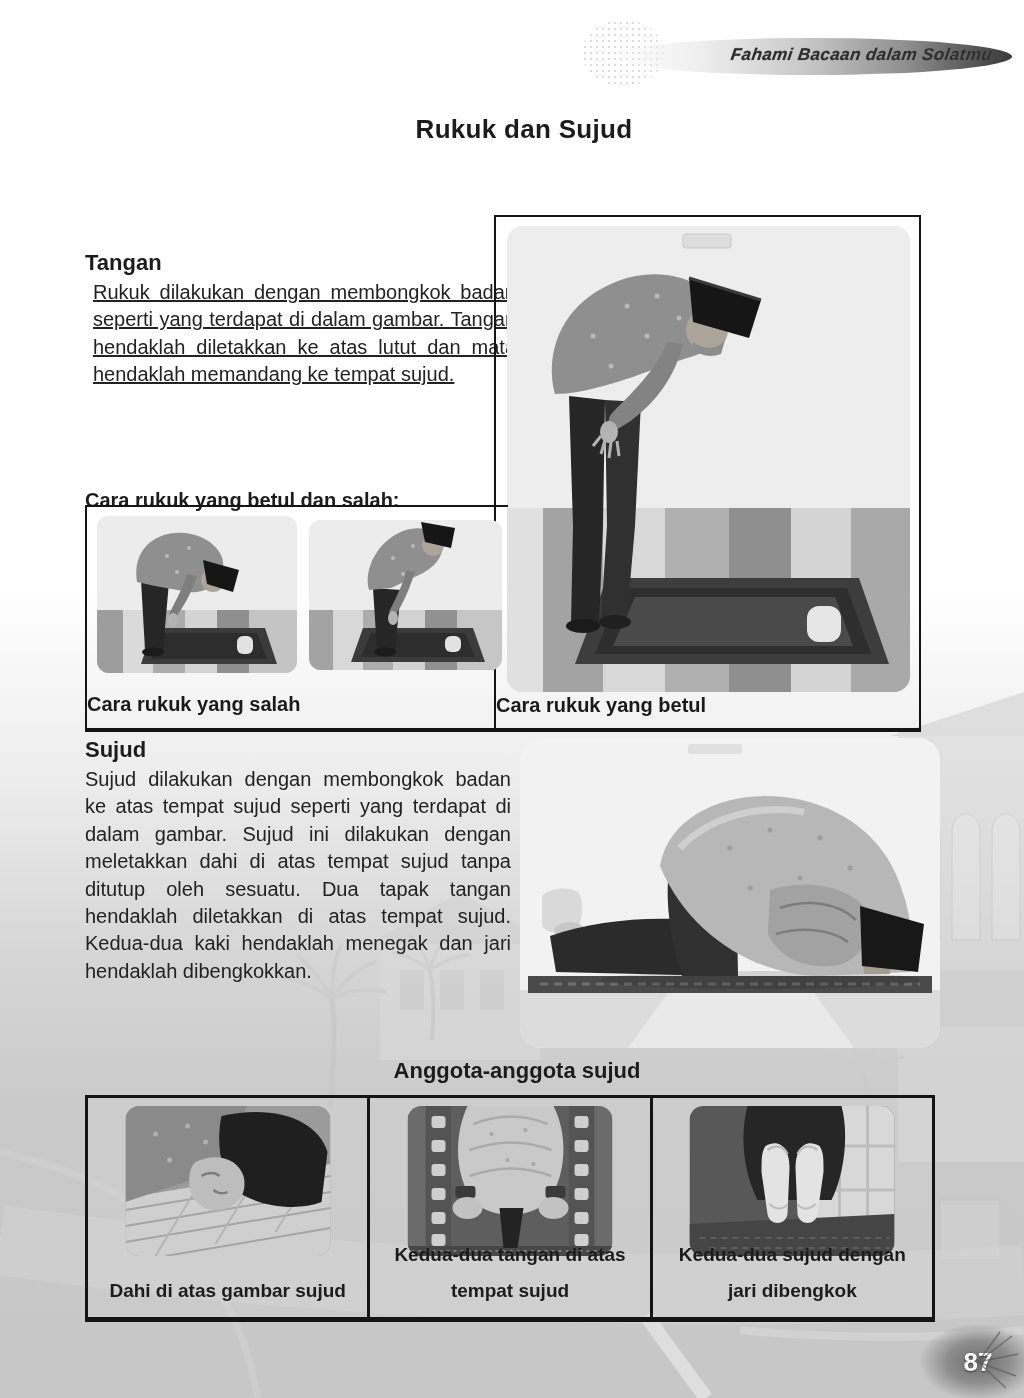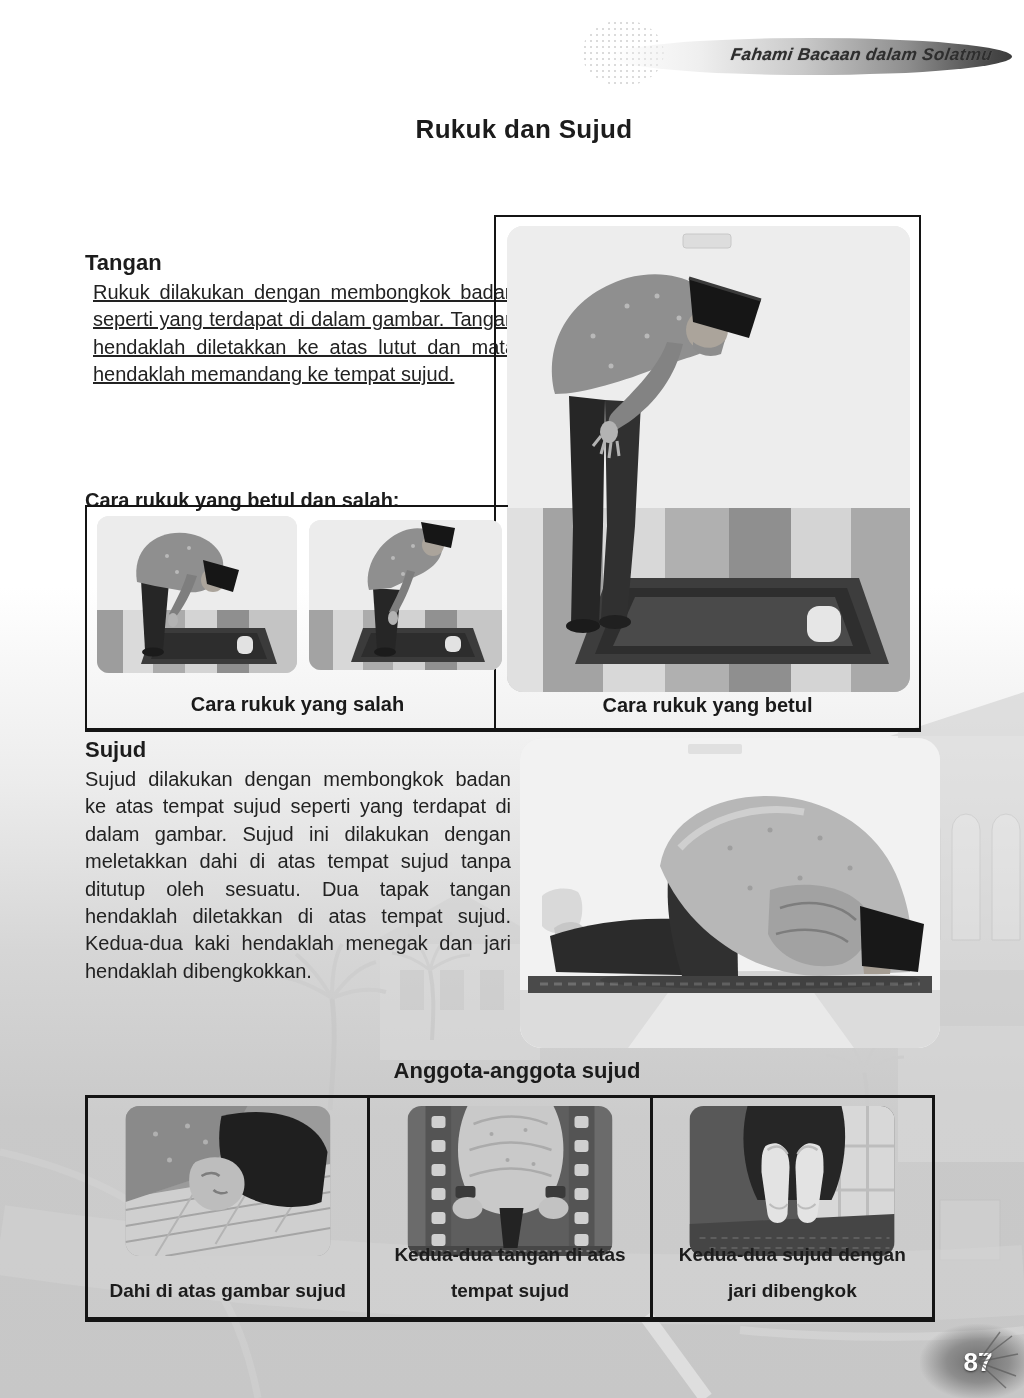--- a/index.html
+++ b/index.html
@@ -20,21 +20,21 @@
   }
   .banner span {
     position:absolute; right:20px; top:7px; font-size:17px; font-weight:bold; font-style:italic;
     color:#2e2e2e; transform:skewX(-8deg); letter-spacing:.4px; text-shadow:0 0 1px #777;
   }
   .page-title { position:absolute; left:12px; top:114px; width:1024px; text-align:center; font-size:26px; font-weight:bold; letter-spacing:.3px; }
   .h-section { position:absolute; font-size:22px; font-weight:bold; }
   .h-sub { position:absolute; font-size:20px; font-weight:bold; }
   .para { position:absolute; font-size:20px; line-height:27.4px; text-align:justify; color:#222; }
   .frame { position:absolute; border:2px solid #141414; background:transparent; }
-  .caption { position:absolute; width:100%; text-align:center; font-weight:bold; font-size:20px; color:#1a1a1a; }
+  .caption { position:absolute; width:100%; font-weight:bold; font-size:20px; color:#1a1a1a; }
   .photo { position:absolute; border-radius:16px; overflow:hidden; background:#e9e9e9; }
   .photo svg { display:block; }
   .members-heading { position:absolute; left:0; top:1058px; width:1034px; text-align:center; font-size:22px; font-weight:bold; }
   .members-box { position:absolute; left:85px; top:1095px; width:850px; height:227px; border:3px solid #141414; border-bottom-width:5px; display:flex; background:rgba(255,255,255,0.06); }
   .member-cell { flex:1; position:relative; border-right:3px solid #141414; }
   .member-cell:last-child { border-right:none; }
   .member-photo { position:absolute; left:50%; transform:translateX(-50%); top:8px; width:205px; height:150px; border-radius:14px; overflow:hidden; }
   .member-caption { position:absolute; left:0; bottom:8px; width:100%; padding:0 10px; text-align:center; font-weight:bold; font-size:19px; line-height:36px; }
   .pageno {
     position:absolute; left:920px; top:1324px; width:116px; height:76px;

